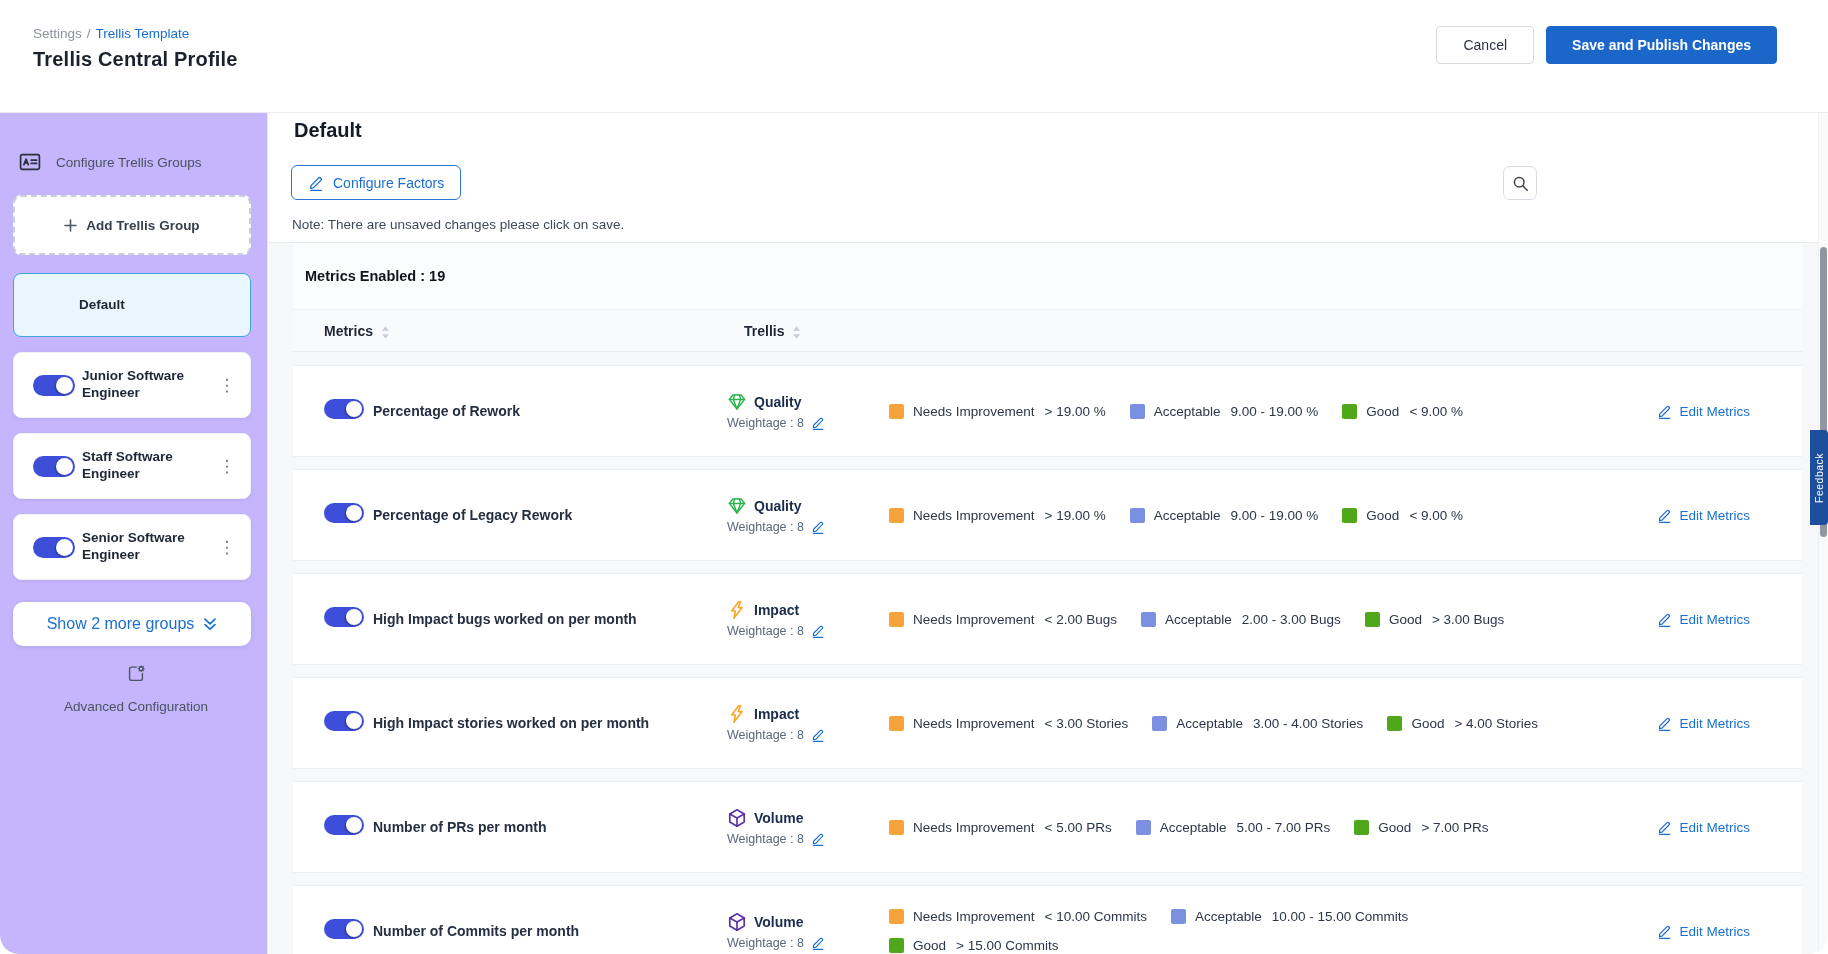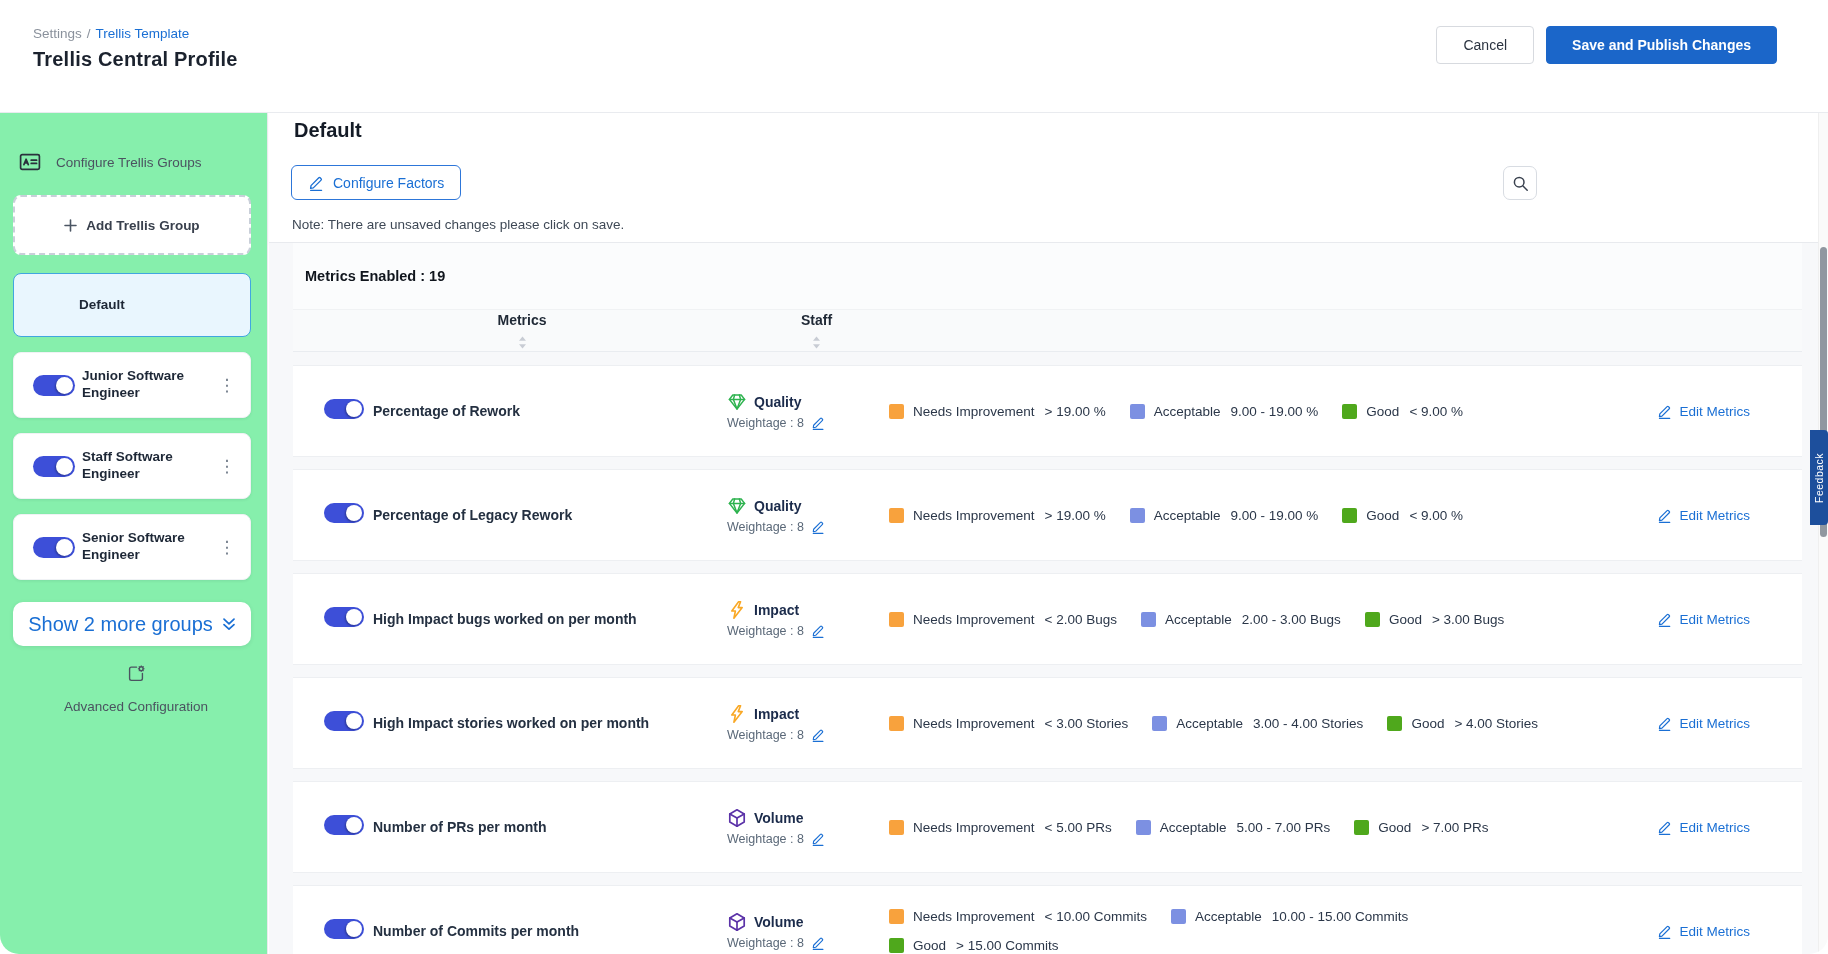--- a/index.html
+++ b/index.html
@@ -10,49 +10,49 @@
   header { position:absolute; left:0; top:0; width:100%; height:113px; background:#fff; border-bottom:1px solid #e9ebef; }
   .crumbs { position:absolute; left:33px; top:26px; font-size:13.5px; color:#8a919c; }
   .crumbs .sep { margin:0 5px; }
   .crumbs a { color:var(--link); text-decoration:none; cursor:pointer; }
   h1.title { position:absolute; left:33px; top:48px; font-size:20px; font-weight:700; color:#1b222e; letter-spacing:.2px; }
   .h-actions { position:absolute; right:51px; top:26px; display:flex; gap:12px; }
   .btn-cancel { height:38px; padding:0 26px; background:#fff; border:1px solid #d7dadf; border-radius:4px; font-size:14px; color:#2b3340; font-family:inherit; cursor:pointer; }
   .btn-save { height:38px; padding:0 25px; background:var(--blue); border:1px solid var(--blue); border-radius:4px; font-size:14px; color:#fff; font-weight:600; font-family:inherit; cursor:pointer; }
 
   
-  aside { position:absolute; left:0; top:113px; width:268px; height:841px; background:#86efac; border-right:1px solid #e9ebee; padding:0 15px 0 13px; }
+  aside { position:absolute; left:0; top:113px; width:268px; height:841px; background:#c4b5fd; border-right:1px solid #e9ebee; padding:0 15px 0 13px; }
   .side-head { margin:37px 0 0 5px; display:flex; align-items:center; gap:14px; color:#4b5360; font-size:13.5px; }
   .add-box { margin-top:21px; width:238px; height:60px; border:2px dashed #c9cfd9; border-radius:8px; background:#fff; display:flex; align-items:center; justify-content:center; gap:9px; color:#39404d; font-size:13.5px; font-weight:600; font-family:inherit; cursor:pointer; }
   .group-card { width:238px; min-height:66px; border-radius:8px; background:#fff; border:1px solid #f0f2f5; box-shadow:0 1px 3px rgba(25,39,60,.09); margin-top:15px; display:flex; align-items:center; padding:0 8px 0 19px; gap:7px; cursor:pointer; }
   .group-card.selected { margin-top:18px; min-height:64px; background:var(--sel-bg); border:1px solid var(--sel-border); box-shadow:none; padding-left:65px; }
   .g-name { flex:1; font-size:13.5px; font-weight:600; color:#1d2736; line-height:1.25; max-width:128px; }
   .kebab { width:20px; text-align:center; color:#6e7987; font-size:17px; cursor:pointer; user-select:none; }
   .tgl { position:relative; flex:0 0 auto; width:42px; height:21px; border-radius:11px; background:var(--toggle); display:inline-block; cursor:pointer; }
   .tgl::after { content:""; position:absolute; right:2px; top:2px; width:17px; height:17px; border-radius:50%; background:#fff; box-shadow:-1px 1px 2px rgba(0,0,0,.3); }
   .tgl.sm { width:40px; height:20px; }
   .tgl.sm::after { width:16px; height:16px; }
-  .show-more { margin-top:22px; width:238px; height:44px; border:none; border-radius:10px; background:#fff; box-shadow:0 1px 4px rgba(25,39,60,.10); display:flex; align-items:center; justify-content:center; gap:9px; color:var(--link); font-size:20px; font-weight:500; font-family:inherit; cursor:pointer; }
+  .show-more { margin-top:22px; width:238px; height:44px; border:none; border-radius:10px; background:#fff; box-shadow:0 1px 4px rgba(25,39,60,.10); display:flex; align-items:center; justify-content:center; gap:9px; color:var(--link); font-size:16px; font-weight:500; font-family:inherit; cursor:pointer; }
   .advanced { margin:17px 0 0 7px; display:flex; align-items:center; gap:14px; color:#4b5360; font-size:13.5px; cursor:pointer;flex-direction:column; }
 
   
   .content-head { position:absolute; left:269px; top:113px; right:0; height:130px; background:#fff; border-bottom:1px solid #e8eaee; box-shadow:0 2px 3px rgba(20,30,45,.04); }
   .content-head h2 { position:absolute; left:25px; top:6px; font-size:20px; font-weight:700; color:#141b26; }
   .cf-btn { position:absolute; left:22px; top:52px; height:35px; padding:0 16px; background:#fff; border:1px solid #2d76d9; border-radius:6px; color:var(--link); font-size:14px; font-family:inherit; display:inline-flex; align-items:center; gap:9px; cursor:pointer; }
   .note { position:absolute; left:23px; top:104px; font-size:13.5px; color:#3f4956; }
   .search-btn { position:absolute; right:291px; top:53px; width:34px; height:34px; background:#fff; border:1px solid #d8dce2; border-radius:7px; display:flex; align-items:center; justify-content:center; cursor:pointer; }
   .filter-dd { position:absolute; right:28px; top:50px; width:237px; height:40px; background:#fff; border:1px solid #d8dce2; border-radius:4px; display:flex; align-items:center; padding:0 12px; font-size:13.5px; color:#2a3442; cursor:pointer; }
   .filter-dd span { flex:1; }
 
   
   .table-region { position:absolute; left:269px; top:243px; right:0; bottom:0; background:#f7f8fa; overflow:hidden; }
   .table-card { position:absolute; left:24px; right:26px; top:0; bottom:-200px; }
   .me-band { height:66px; background:#fbfcfd; display:flex; align-items:center; padding-left:12px; font-size:14.5px; font-weight:700; color:#10151d; }
   .col-head { height:43px; background:#f9fafb; border-top:1px solid #f0f2f4; border-bottom:1px solid #e9ecf0; display:flex; align-items:center; font-size:14px; font-weight:600; color:#1f2835; }
-  .ch { display:flex; align-items:center; gap:8px;flex-direction:column; }
+  .ch { display:flex; align-items:flex-end; gap:8px; }
   .ch.c1 { width:427px; padding-left:31px; }
   .ch.c2 { width:169px; padding-left:24px; }
   .ch.c3 { flex:1; padding-left:0; }
   #rows { margin-top:13px; }
   .row { min-height:92px; background:#fff; border-top:1px solid #edeff2; border-bottom:1px solid #edeff2; display:flex; align-items:center; margin-bottom:12px; }
   .c-toggle { flex:0 0 80px; padding-left:31px; }
   .c-name { flex:0 0 347px; font-size:14px; font-weight:600; color:#243041; padding-right:18px; }
   .c-factor { flex:0 0 169px; padding-left:7px; }
   .f-l1 { display:flex; align-items:center; gap:7px; font-size:14px; font-weight:700; color:#1b2b4b; }
   .f-l2 { margin-top:4px; display:flex; align-items:center; gap:7px; font-size:12.5px; color:#5a6878; }
@@ -184,21 +184,21 @@
         <div class="ch c1">
           <span>Metrics</span>
           <span>
             <svg width="9" height="13" viewBox="0 0 9 13">
                 <path d="M4.5 0.5 L8 4.8 H1 Z" fill="#c8ccd4"></path>
                 <path d="M4.5 12.5 L1 8.2 H8 Z" fill="#c8ccd4"></path>
               </svg>
           </span>
         </div>
         <div class="ch c2">
-          <span>Staff</span>
+          <span>Trellis</span>
           <span>
             <svg width="9" height="13" viewBox="0 0 9 13">
                 <path d="M4.5 0.5 L8 4.8 H1 Z" fill="#c8ccd4"></path>
                 <path d="M4.5 12.5 L1 8.2 H8 Z" fill="#c8ccd4"></path>
               </svg>
           </span>
         </div>
       </div>
       <div id="rows">
           <div class="row">

